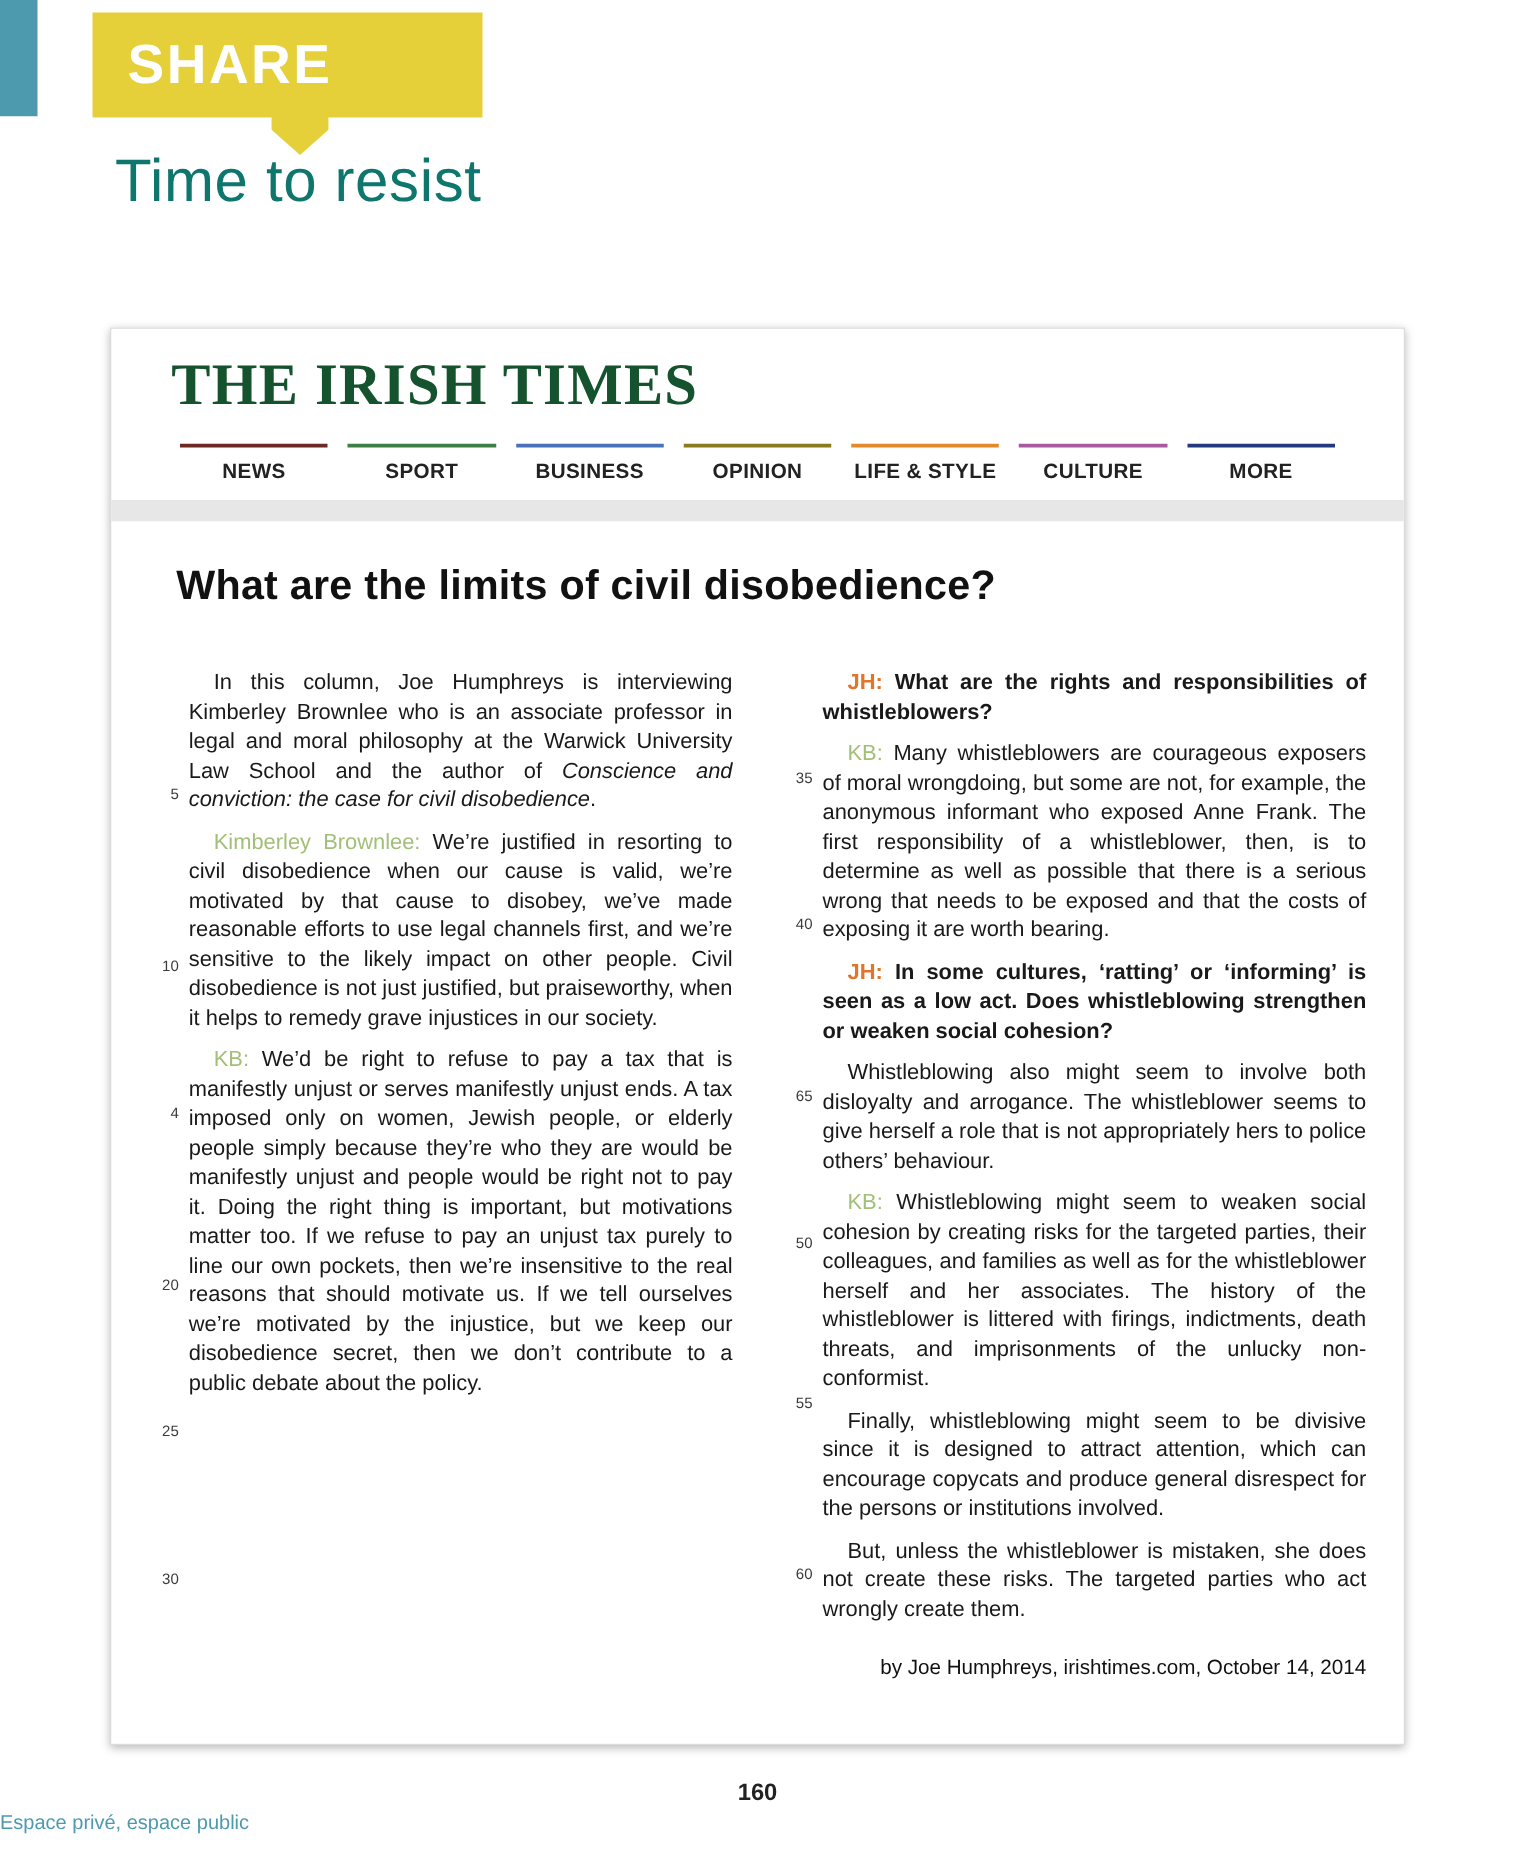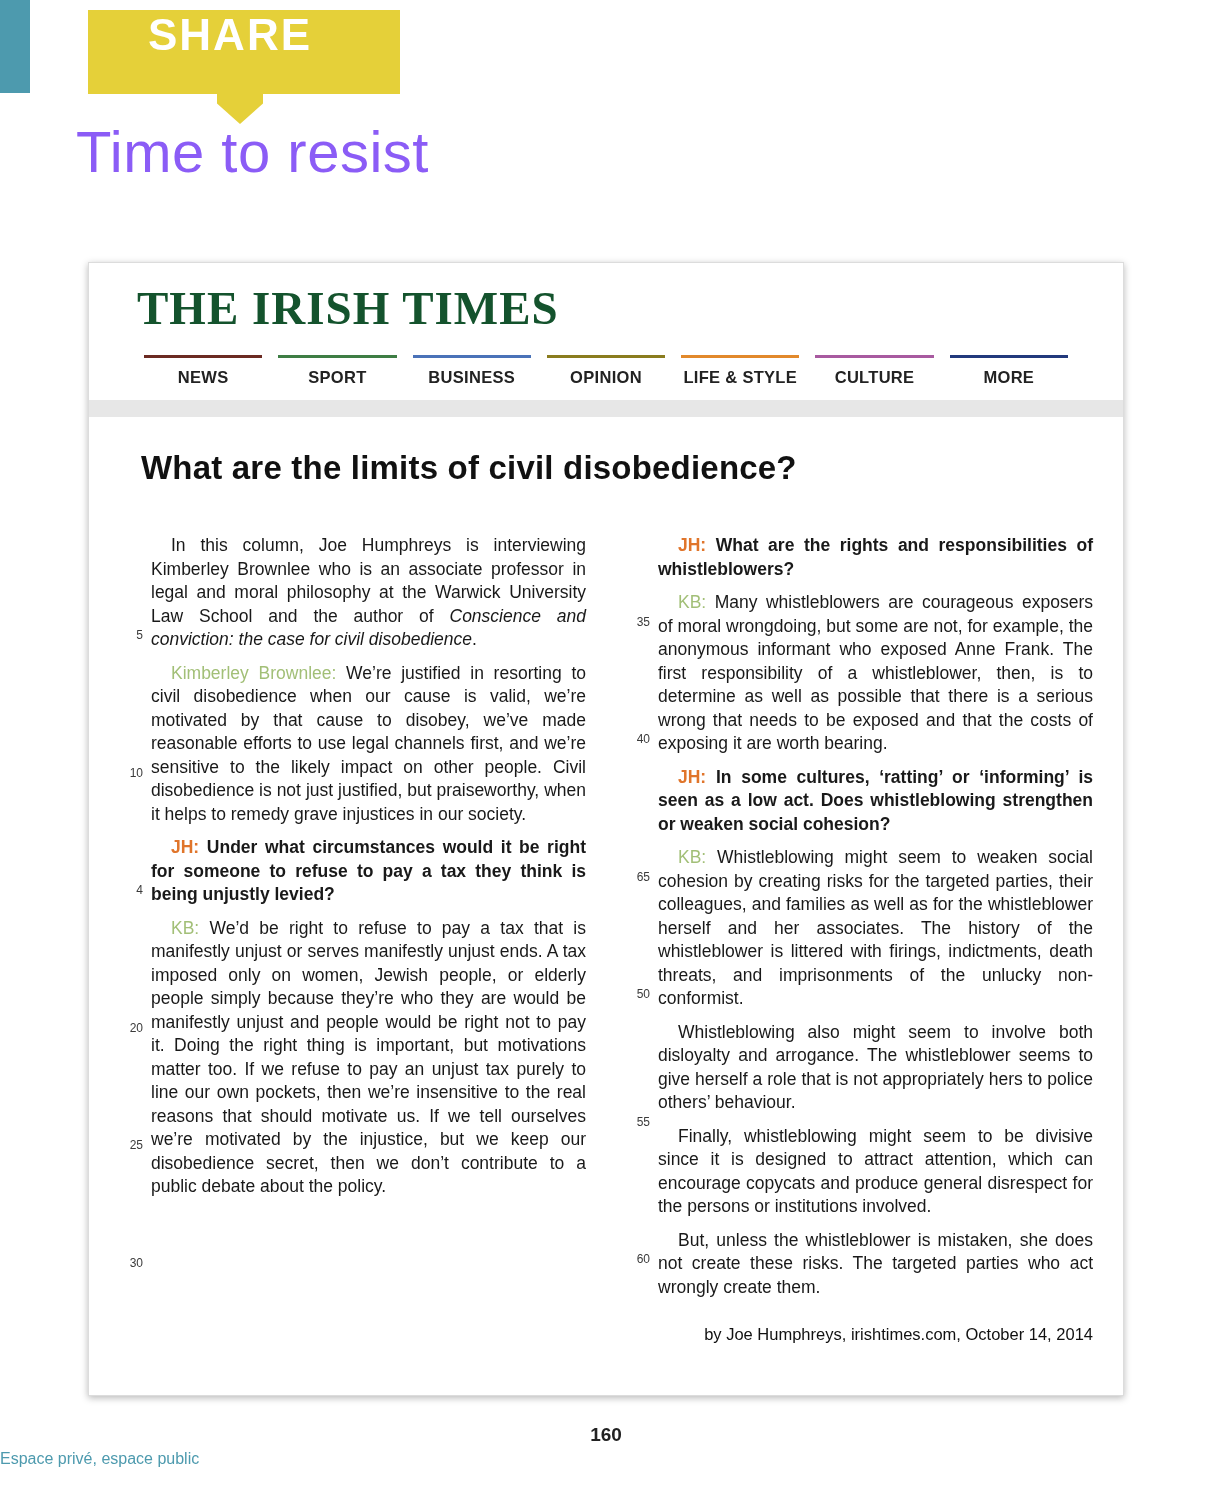--- a/index.html
+++ b/index.html
@@ -5,33 +5,33 @@
   * { margin:0; padding:0; box-sizing:border-box; }
   html,body { background:#ffffff; }
   body {
     width:1212px; height:1500px; position:relative;
     font-family:"Liberation Sans", sans-serif; color:#191919;
   }
 
   
   .corner-bar { position:absolute; left:0; top:0; width:30px; height:93px; background:#4d9aae; }
   .share-banner {
-    position:absolute; left:88px; top:10px; width:312px; height:84px;
-    background:#e5d039; display:flex; padding-left:60px;
+    position:absolute; left:74px; top:10px; width:312px; height:84px;
+    background:#e5d039; display:flex; align-items:center; padding-left:28px;
   }
   .share-banner .share-label {
     color:#ffffff; font-weight:700; font-size:44px; letter-spacing:2px;
   }
   .share-tail {
     position:absolute; left:217px; top:93px; width:46px; height:31px; background:#e5d039;
     clip-path: polygon(0 0, 100% 0, 100% 34%, 50% 100%, 0 34%);
   }
   .page-heading {
-    position:absolute; left:76px; top:118px;
-    font-size:58px; color:#8b5cf6; font-weight:400; letter-spacing:0.5px;
+    position:absolute; left:92px; top:118px;
+    font-size:48px; color:#0f766e; font-weight:400; letter-spacing:0.5px;
   }
 
   
   .card {
     position:absolute; left:88px; top:262px; width:1036px; height:1134px;
     background:#ffffff; border:1px solid #dcdcdc;
     box-shadow:0 2px 7px rgba(0,0,0,0.28);
   }
   .masthead {
     position:absolute; top:18px; left:48px;
@@ -110,42 +110,41 @@
       <span class="lineno" style="top:349px">4</span>
       <span class="lineno" style="top:487px">20</span>
       <span class="lineno" style="top:604px">25</span>
       <span class="lineno" style="top:722px">30</span>
 
       <p><span>In this column, Joe Humphreys is interviewing Kimberley Brownlee who is an associate professor in legal and moral philosophy at the Warwick University Law School and the author of </span><span class="book-title">Conscience and conviction: the case for civil disobedience</span><span>.</span></p>
 
 
       <p><span class="speaker-kb">Kimberley Brownlee:</span> <span>We’re justified in resorting to civil disobedience when our cause is valid, we’re motivated by that cause to disobey, we’ve made reasonable efforts to use legal channels first, and we’re sensitive to the likely impact on other people. Civil disobedience is not just justified, but praiseworthy, when it helps to remedy grave injustices in our society.</span></p>
 
-      <p class="q"><span class="speaker-jh">JH:</span> <span>Under what circumstances would it be right for someone to refuse to pay a tax they think is being unjustly levied?</span></p>
 
       <p><span class="speaker-kb">KB:</span> <span>We’d be right to refuse to pay a tax that is manifestly unjust or serves manifestly unjust ends. A tax imposed only on women, Jewish people, or elderly people simply because they’re who they are would be manifestly unjust and people would be right not to pay it. Doing the right thing is important, but motivations matter too. If we refuse to pay an unjust tax purely to line our own pockets, then we’re insensitive to the real reasons that should motivate us. If we tell ourselves we’re motivated by the injustice, but we keep our disobedience secret, then we don’t contribute to a public debate about the policy.</span></p>
     </div>
 
     <div class="col">
       <span class="lineno" style="top:81px">35</span>
       <span class="lineno" style="top:198px">40</span>
       <span class="lineno" style="top:336px">65</span>
       <span class="lineno" style="top:453px">50</span>
       <span class="lineno" style="top:581px">55</span>
       <span class="lineno" style="top:718px">60</span>
 
       <p class="q"><span class="speaker-jh">JH:</span> <span>What are the rights and responsibilities of whistleblowers?</span></p>
 
       <p><span class="speaker-kb">KB:</span> <span>Many whistleblowers are courageous exposers of moral wrongdoing, but some are not, for example, the anonymous informant who exposed Anne Frank. The first responsibility of a whistleblower, then, is to determine as well as possible that there is a serious wrong that needs to be exposed and that the costs of exposing it are worth bearing.</span></p>
 
       <p class="q"><span class="speaker-jh">JH:</span> <span>In some cultures, ‘ratting’ or ‘informing’ is seen as a low act. Does whistleblowing strengthen or weaken social cohesion?</span></p>
 
+      <p>Whistleblowing also might seem to involve both disloyalty and arrogance. The whistleblower seems to give herself a role that is not appropriately hers to police others’ behaviour.</p>
+
       <p><span class="speaker-kb">KB:</span> <span>Whistleblowing might seem to weaken social cohesion by creating risks for the targeted parties, their colleagues, and families as well as for the whistleblower herself and her associates. The history of the whistleblower is littered with firings, indictments, death threats, and imprisonments of the unlucky non-conformist.</span></p>
-
-      <p>Whistleblowing also might seem to involve both disloyalty and arrogance. The whistleblower seems to give herself a role that is not appropriately hers to police others’ behaviour.</p>
 
       <p>Finally, whistleblowing might seem to be divisive since it is designed to attract attention, which can encourage copycats and produce general disrespect for the persons or institutions involved.</p>
 
       <p>But, unless the whistleblower is mistaken, she does not create these risks. The targeted parties who act wrongly create them.</p>
 
       <div class="byline">by Joe Humphreys, irishtimes.com, October 14, 2014</div>
     </div>
 
   </div>
 </div>

